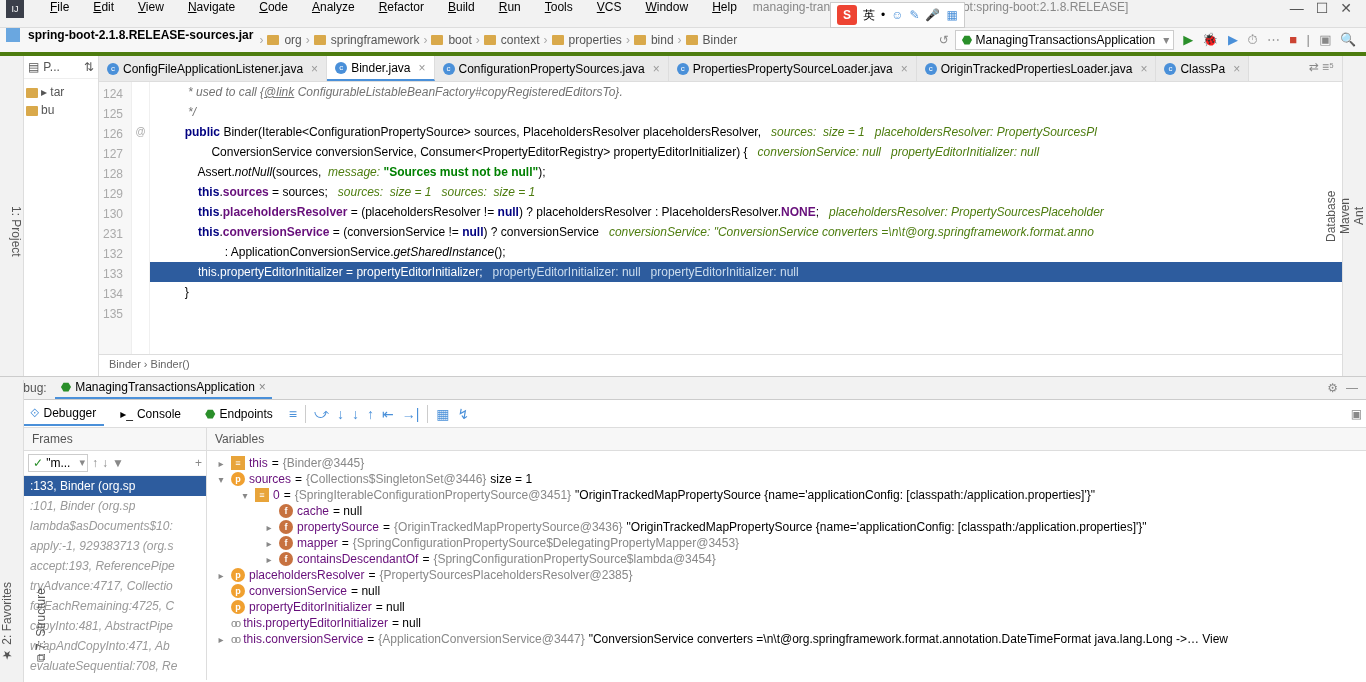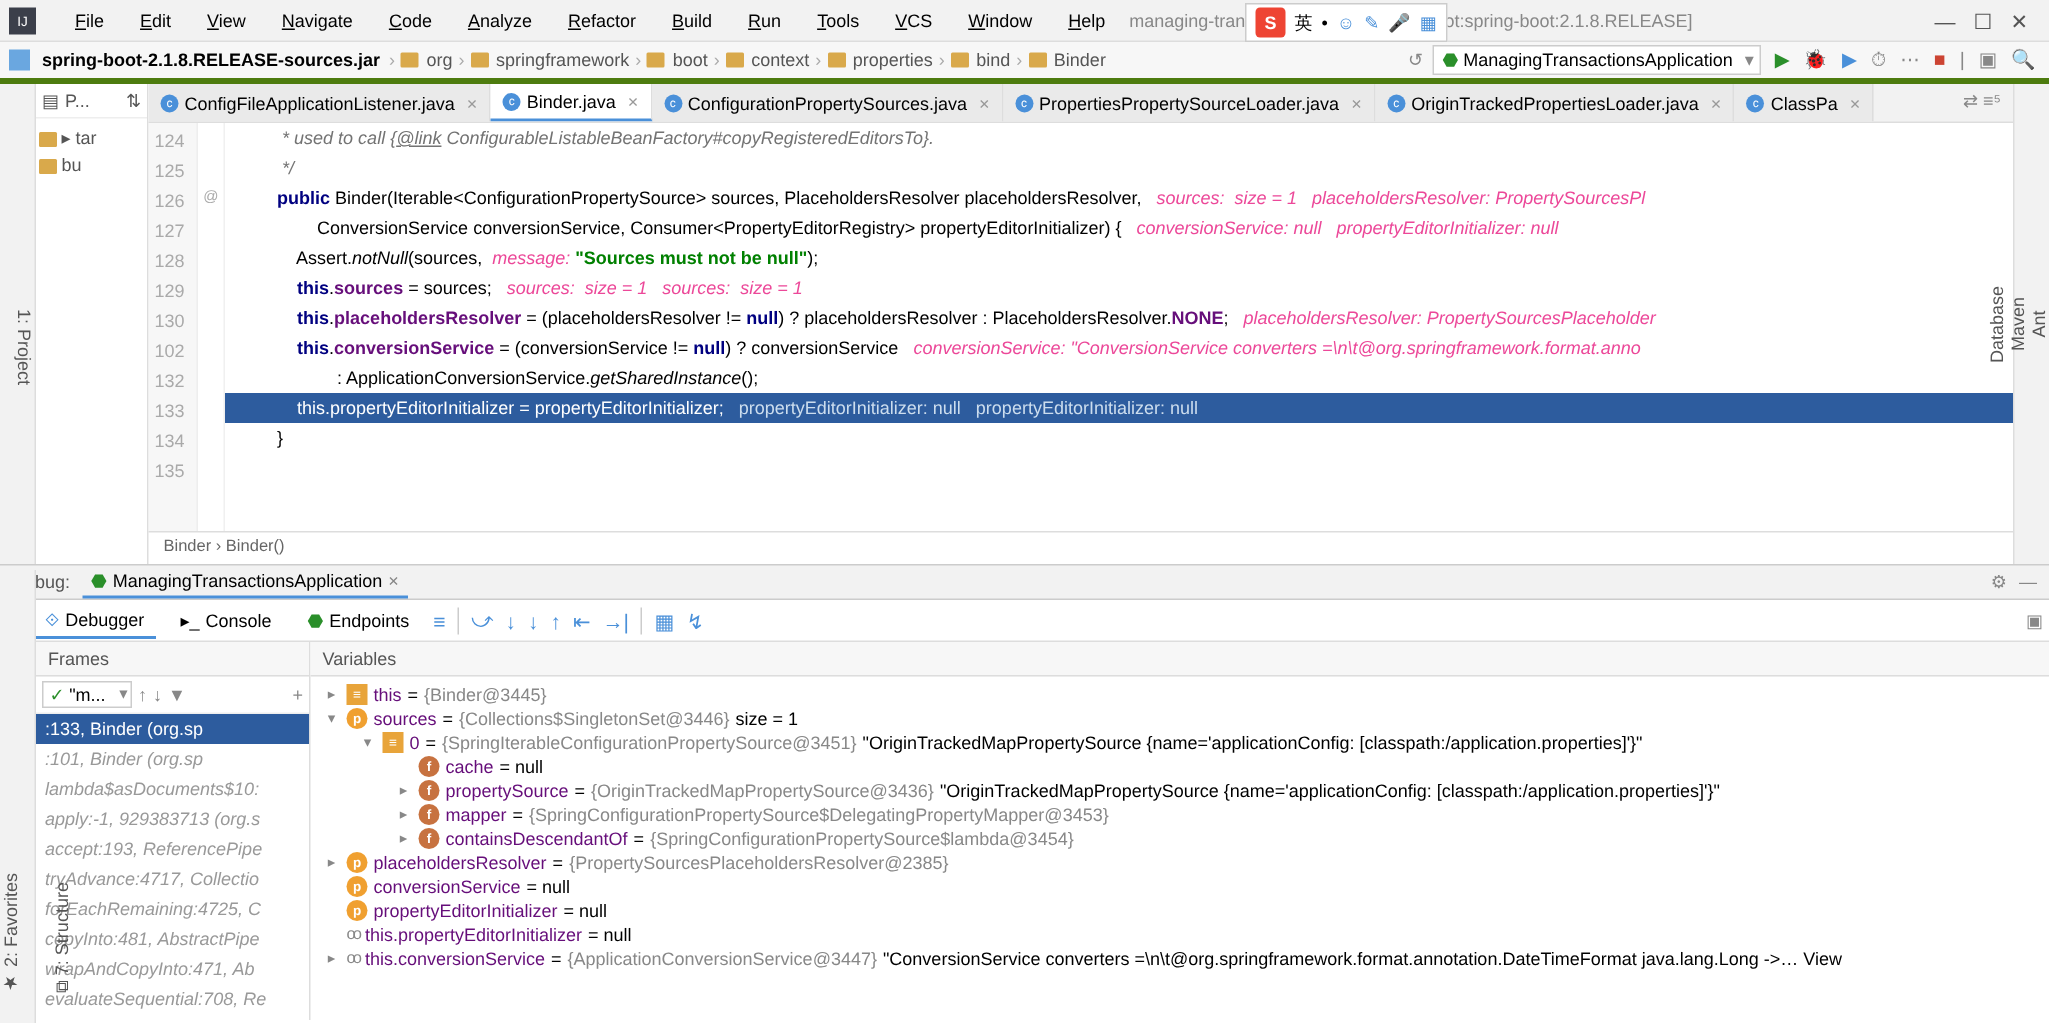--- a/index.html
+++ b/index.html
@@ -1,17 +1,17 @@
 <!DOCTYPE html>
 <html><head>
 <meta charset="utf-8">
 <style>
 * { margin:0; padding:0; box-sizing:border-box; font-family:"Segoe UI",Arial,sans-serif; font-size:12px; }
 body { background:#fff; width:1366px; height:682px; overflow:hidden; color:#000; }
-.row { display:flex; align-items:center; }
+.row { display:flex; }
 .menubar { height:28px; background:#f2f2f2; border-bottom:1px solid #ddd; padding:0 6px; gap:2px; }
 .menubar .mi { padding:3px 6px; cursor:default;margin-left:12px; }
 .menubar .mi u { text-decoration:underline; }
 .menubar .title { color:#888; margin-left:8px; flex:1; overflow:hidden; white-space:nowrap; }
 .winctl { display:flex; gap:12px; padding:0 8px; color:#555; }
 .winctl span { font-size:14px; }
 .inputbar { position:absolute; left:830px; top:2px; height:26px; display:flex; align-items:center; gap:6px; background:#fff; border:1px solid #ccc; padding:2px 6px; }
 .inputbar .ico { width:20px; height:20px; background:#e43; border-radius:3px; display:flex; align-items:center; justify-content:center; color:#fff; font-weight:bold; }
 .toolbar2 { height:28px; background:#f7f7f7; border-bottom:4px solid #4d7c0f; padding:0 6px; gap:4px; }
 .toolbar2 .jar { color:#000; font-weight:bold; }
@@ -40,21 +40,21 @@
 .lnums div { height:20px; }
 .gut2 { width:18px; background:#fff; border-right:1px solid #f0f0f0; line-height:20px; }
 .gut2 div { height:20px; text-align:center; color:#aaa; font-size:10px; }
 .src { flex:1; line-height:20px; white-space:pre; overflow:hidden; }
 .src .ln { height:20px; padding-left:8px; }
 .src .hl { background:#2d5c9e; color:#fff; }
 .kw { color:#000080; font-weight:bold; }
 .cm { color:#737373; font-style:italic; }
 .str { color:#008000; font-weight:bold; }
 .fld { color:#660e7a; font-weight:bold; }
-.hint { color:#ec4899; font-style:italic; }
+.hint { color:#4d7c0f; font-style:italic; }
 .st { color:#000; font-style:italic; }
 .breadc { height:22px; border-top:1px solid #ddd; padding:3px 10px; color:#666; font-size:11px; }
 .debug-head { height:24px; background:#f2f2f2; border-top:1px solid #ccc; border-bottom:1px solid #ccc; padding:0 8px; display:flex; align-items:center; }
 .debug-head .lbl { color:#555; margin-right:8px; }
 .debug-head .sess { border-bottom:2px solid #4a90d9; padding:3px 6px; display:flex; gap:4px; }
 .debug-head .ctrls { margin-left:auto; color:#888; display:flex; gap:8px; }
 .dbg-tabs { height:28px; border-bottom:1px solid #ddd; display:flex; align-items:center; padding:0 4px; gap:8px; }
 .dbg-tabs .t { padding:4px 8px; display:flex; gap:4px; align-items:center; }
 .dbg-tabs .t.active { border-bottom:2px solid #4a90d9; }
 .dbg-tabs .sep { width:1px; height:18px; background:#ccc; }
@@ -206,21 +206,21 @@
       </div>
     <div class="code">
       <div class="lnums" id="lnums">
           <div>124</div>
           <div>125</div>
           <div>126</div>
           <div>127</div>
           <div>128</div>
           <div>129</div>
           <div>130</div>
-          <div>102</div>
+          <div>231</div>
           <div>132</div>
           <div>133</div>
           <div>134</div>
           <div>135</div>
         </div>
       <div class="gut2" id="gut2">
           <div></div>
           <div></div>
           <div>@</div>
           <div></div>

